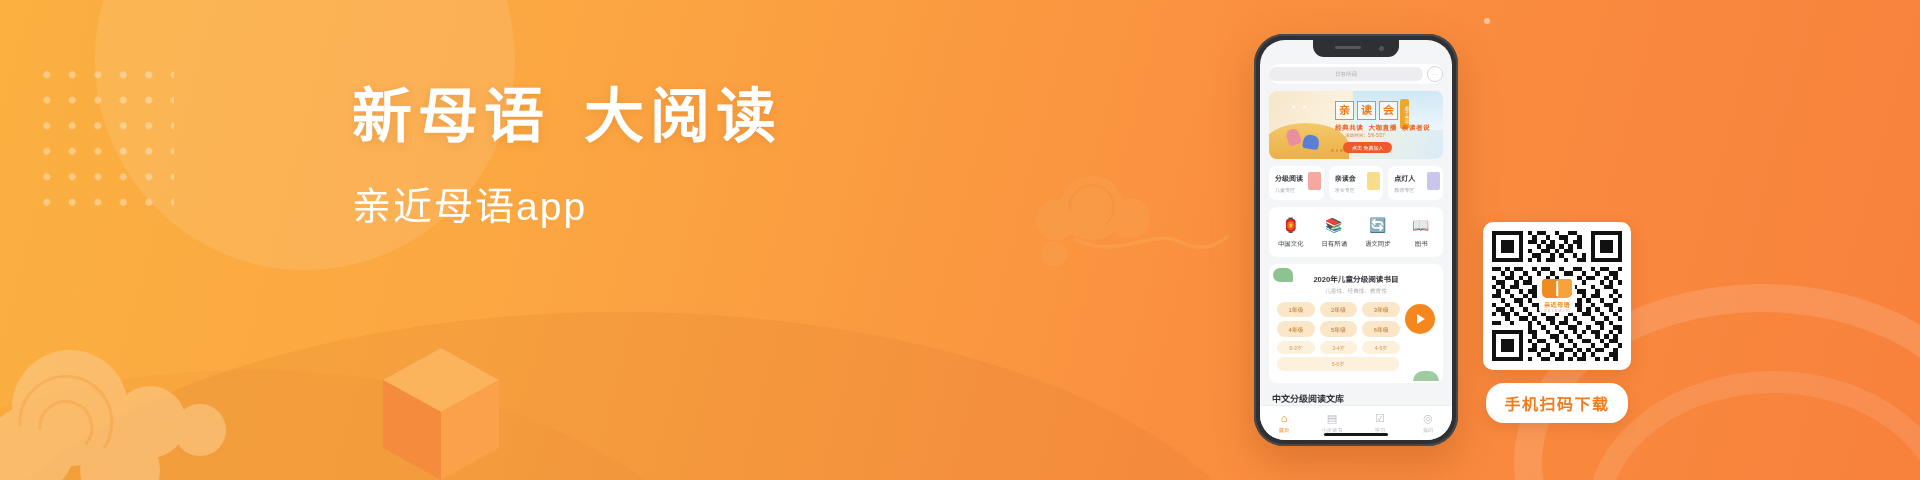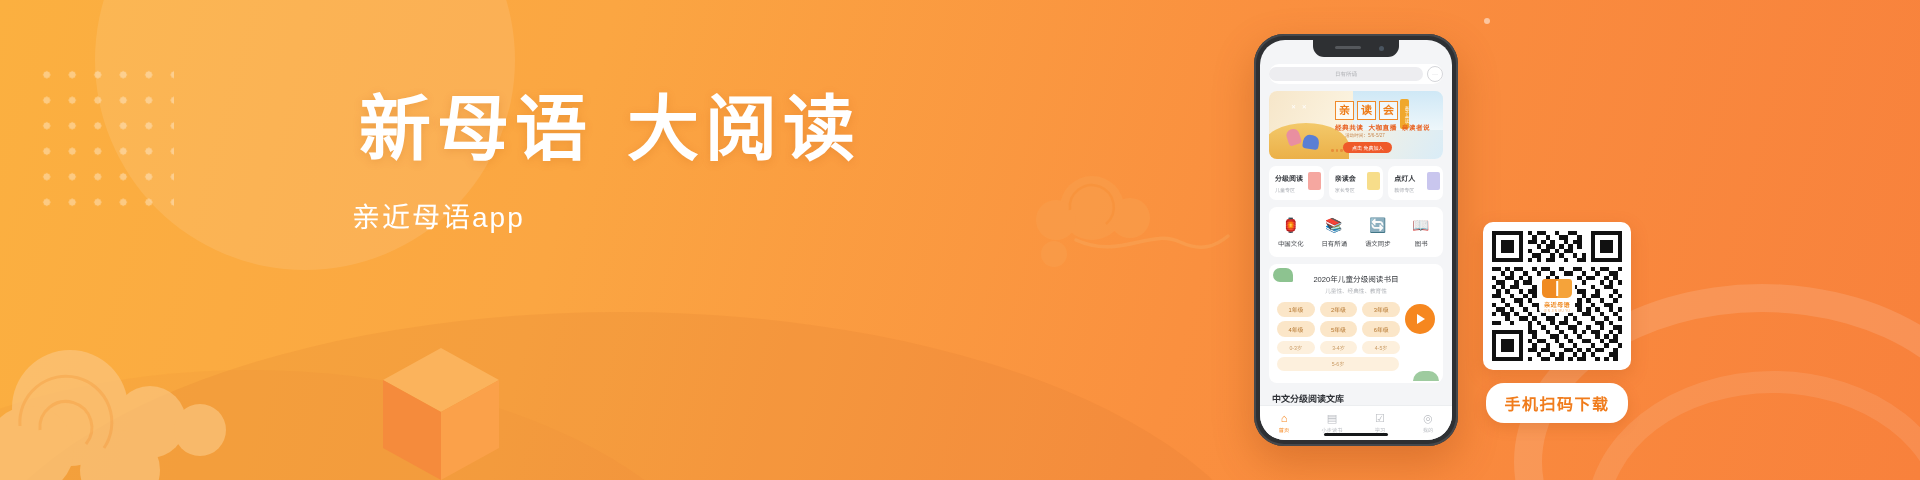--- a/index.html
+++ b/index.html
@@ -44,27 +44,27 @@
     border:22px solid rgba(255,255,255,.10);
   }
   .cloud-sm{right:660px;top:168px;width:230px;height:110px;opacity:.55;}
   .cloud-lg{left:0px;bottom:-10px;width:360px;height:160px;opacity:.70;}
   .sparkle{top:18px;right:430px;width:6px;height:6px;border-radius:50%;background:rgba(255,255,255,.5);}
 
   
   .copy{position:absolute;left:352px;top:86px;width:700px;color:#fff;}
   .headline{
     font-family:"Liberation Serif","DejaVu Serif",serif;
-    font-size:72px;line-height:1.05;font-weight:700;letter-spacing:6px;
-    margin:7px;text-shadow:0 2px 10px rgba(180,80,10,.18);
+    font-size:60px;line-height:1.05;font-weight:700;letter-spacing:6px;
+    margin:0;text-shadow:0 2px 10px rgba(180,80,10,.18);
     white-space:nowrap;
   }
   .headline .gap{display:inline-block;width:34px;}
   .subtitle{
-    margin:26px 0 0 0;font-size:28px;font-weight:400;letter-spacing:2px;
+    margin:26px 0 0 0;font-size:39px;font-weight:400;letter-spacing:2px;
     color:#ffffff;white-space:nowrap;
   }
   .tagline{
     margin:30px 0 0 0;font-size:25px;font-weight:300;letter-spacing:2.5px;
     color:rgba(255,255,255,.97);white-space:nowrap;
   }
 
   
   .phone{
     position:absolute;left:1254px;top:34px;width:204px;height:412px;
@@ -145,21 +145,21 @@
   .ph-quad{margin:7px 9px 0 9px;background:#fff;border-radius:8px;display:flex;padding:9px 0;}
   .ph-quad-item{flex:1;text-align:center;}
   .ph-quad-item .gi{font-size:14px;line-height:1;}
   .ph-quad-item .gl{font-size:6.4px;color:#43464b;margin-top:5px;display:block;}
 
   .ph-books{position:relative;margin:7px 9px 0 9px;background:#fff;border-radius:8px;padding:9px 8px 8px 8px;overflow:hidden;}
   .ph-books .leaf-tl{position:absolute;left:4px;top:4px;width:20px;height:14px;background:#8dc390;
     border-radius:9px 9px 2px 9px;}
   .ph-books .leaf-br{position:absolute;right:4px;bottom:2px;width:26px;height:10px;background:#9ecb9f;
     border-radius:12px 12px 0 0;}
-  .ph-books-title{position:relative;text-align:center;font-size:7.6px;color:#33363b;font-weight:400;}
+  .ph-books-title{position:relative;text-align:center;font-size:7.6px;color:#33363b;font-weight:700;}
   .ph-books-sub{position:relative;text-align:center;font-size:5.6px;color:#b1b4b9;margin-top:3px;}
   .ph-grade-wrap{position:relative;margin-top:7px;display:flex;}
   .ph-grade-grid{flex:1;}
   .ph-grade-row{display:flex;gap:5px;margin-bottom:4px;}
   .ph-pill{
     flex:1;text-align:center;font-size:5.8px;color:#b5762e;background:#fbe6c8;
     border-radius:8px;padding:3.2px 0;
   }
   .ph-pill.lite{background:#fdf0dd;color:#c99a63;font-size:5.2px;}
   .ph-play{

